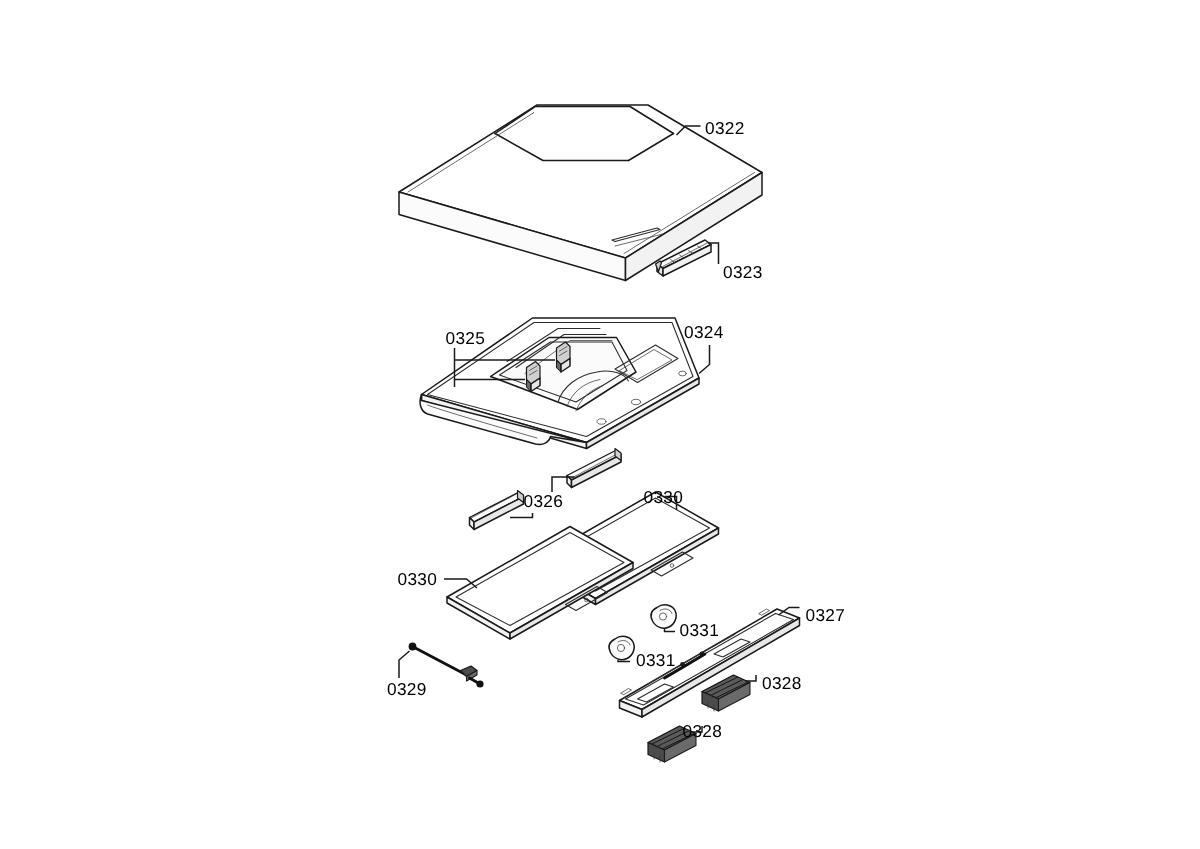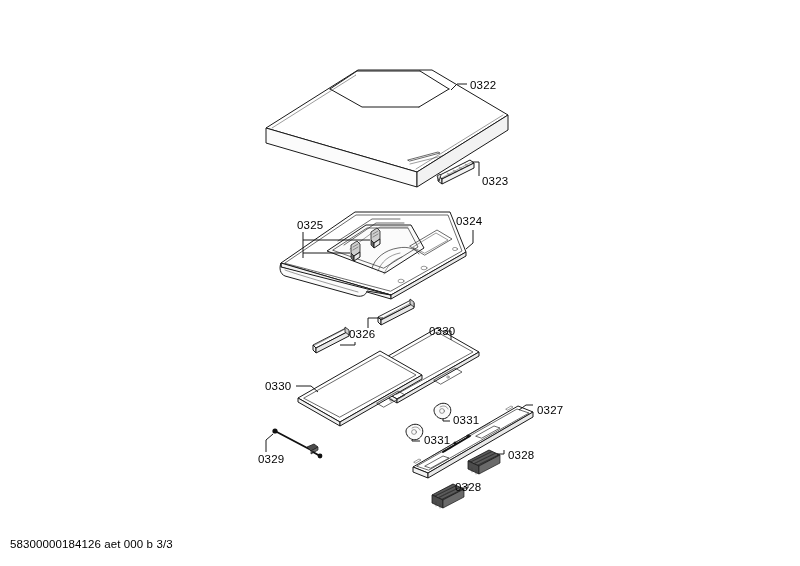--- a/index.html
+++ b/index.html
@@ -448,14 +448,13 @@
       <polygon class="face-dark2" points="443,500 464,489 464,497 443,508"></polygon>
       <line class="ln-hair" x1="438" y1="498" x2="449" y2="492" stroke="#bbbbbb"></line>
       <line class="ln-hair" x1="436" y1="502" x2="436" y2="506" stroke="#bbbbbb"></line>
       <line class="ln-hair" x1="440" y1="504" x2="440" y2="508" stroke="#bbbbbb"></line>
       <polyline class="leader" points="461,488 468,488 468,484"></polyline>
       <text class="callout-text" x="455" y="491" text-anchor="start">0328</text>
     </g>
 
   </svg>
 
-  <div class="footer-text">58300000184126 aet 000 b 3/3</div>
 </div>
 
 </body></html>

